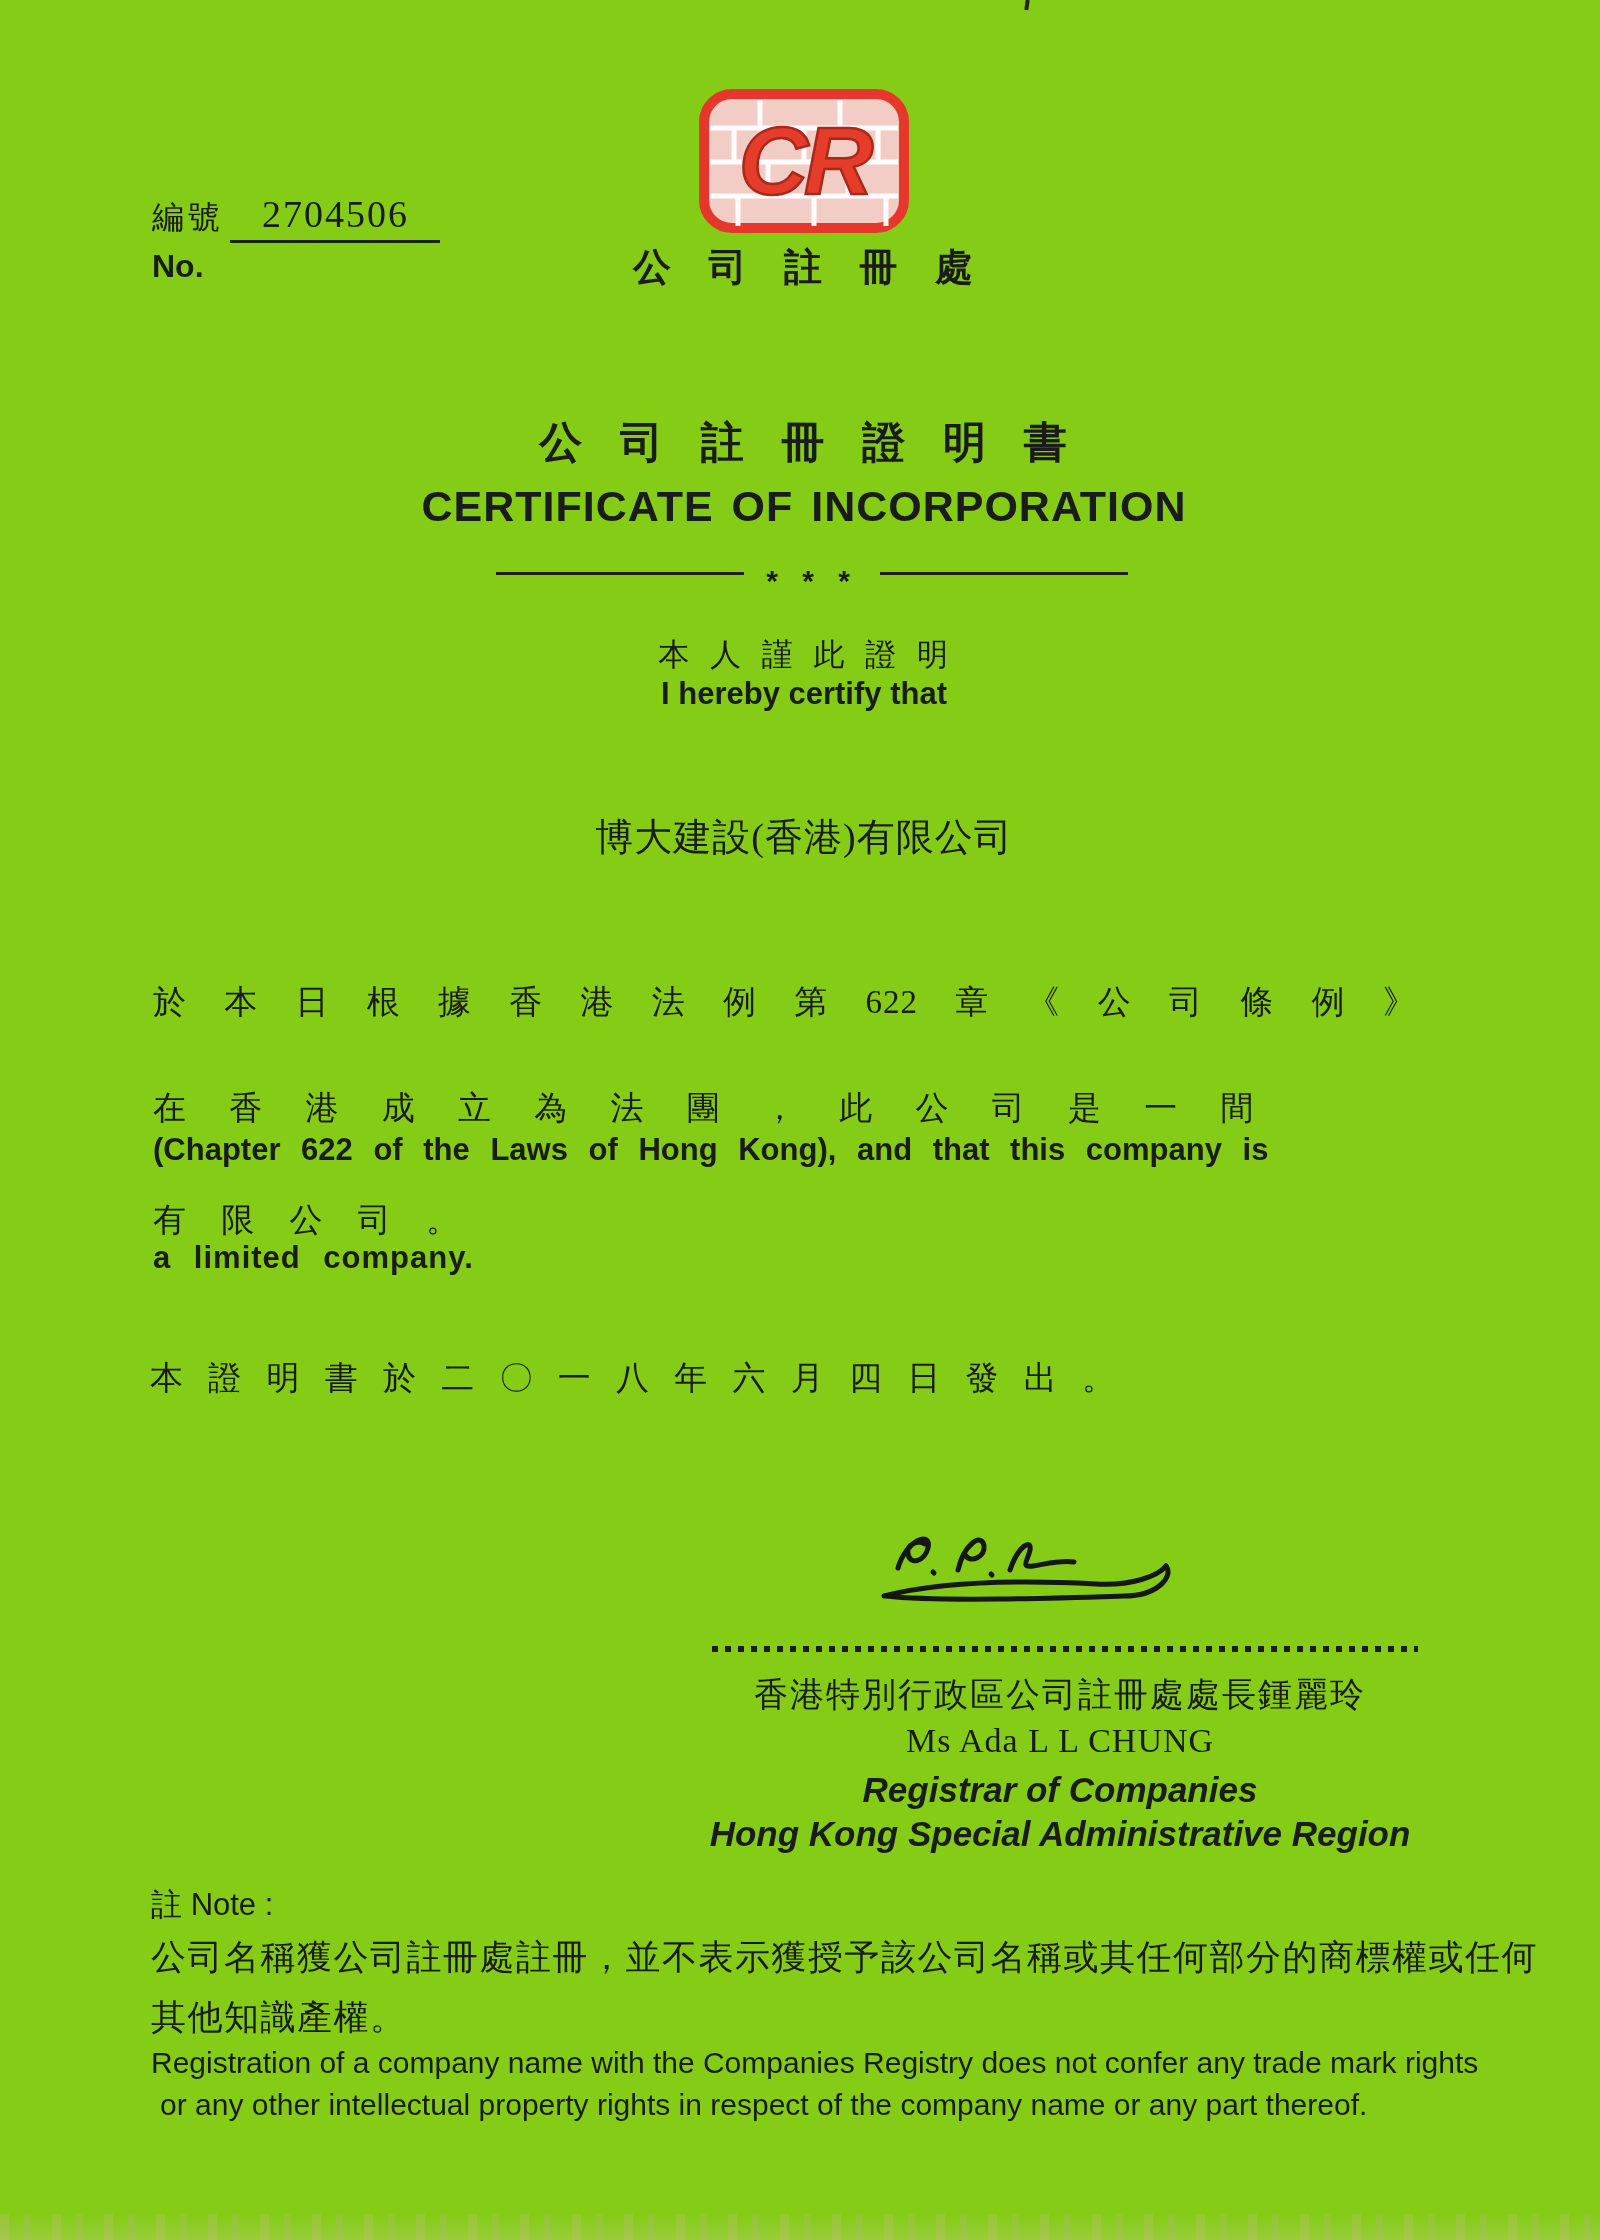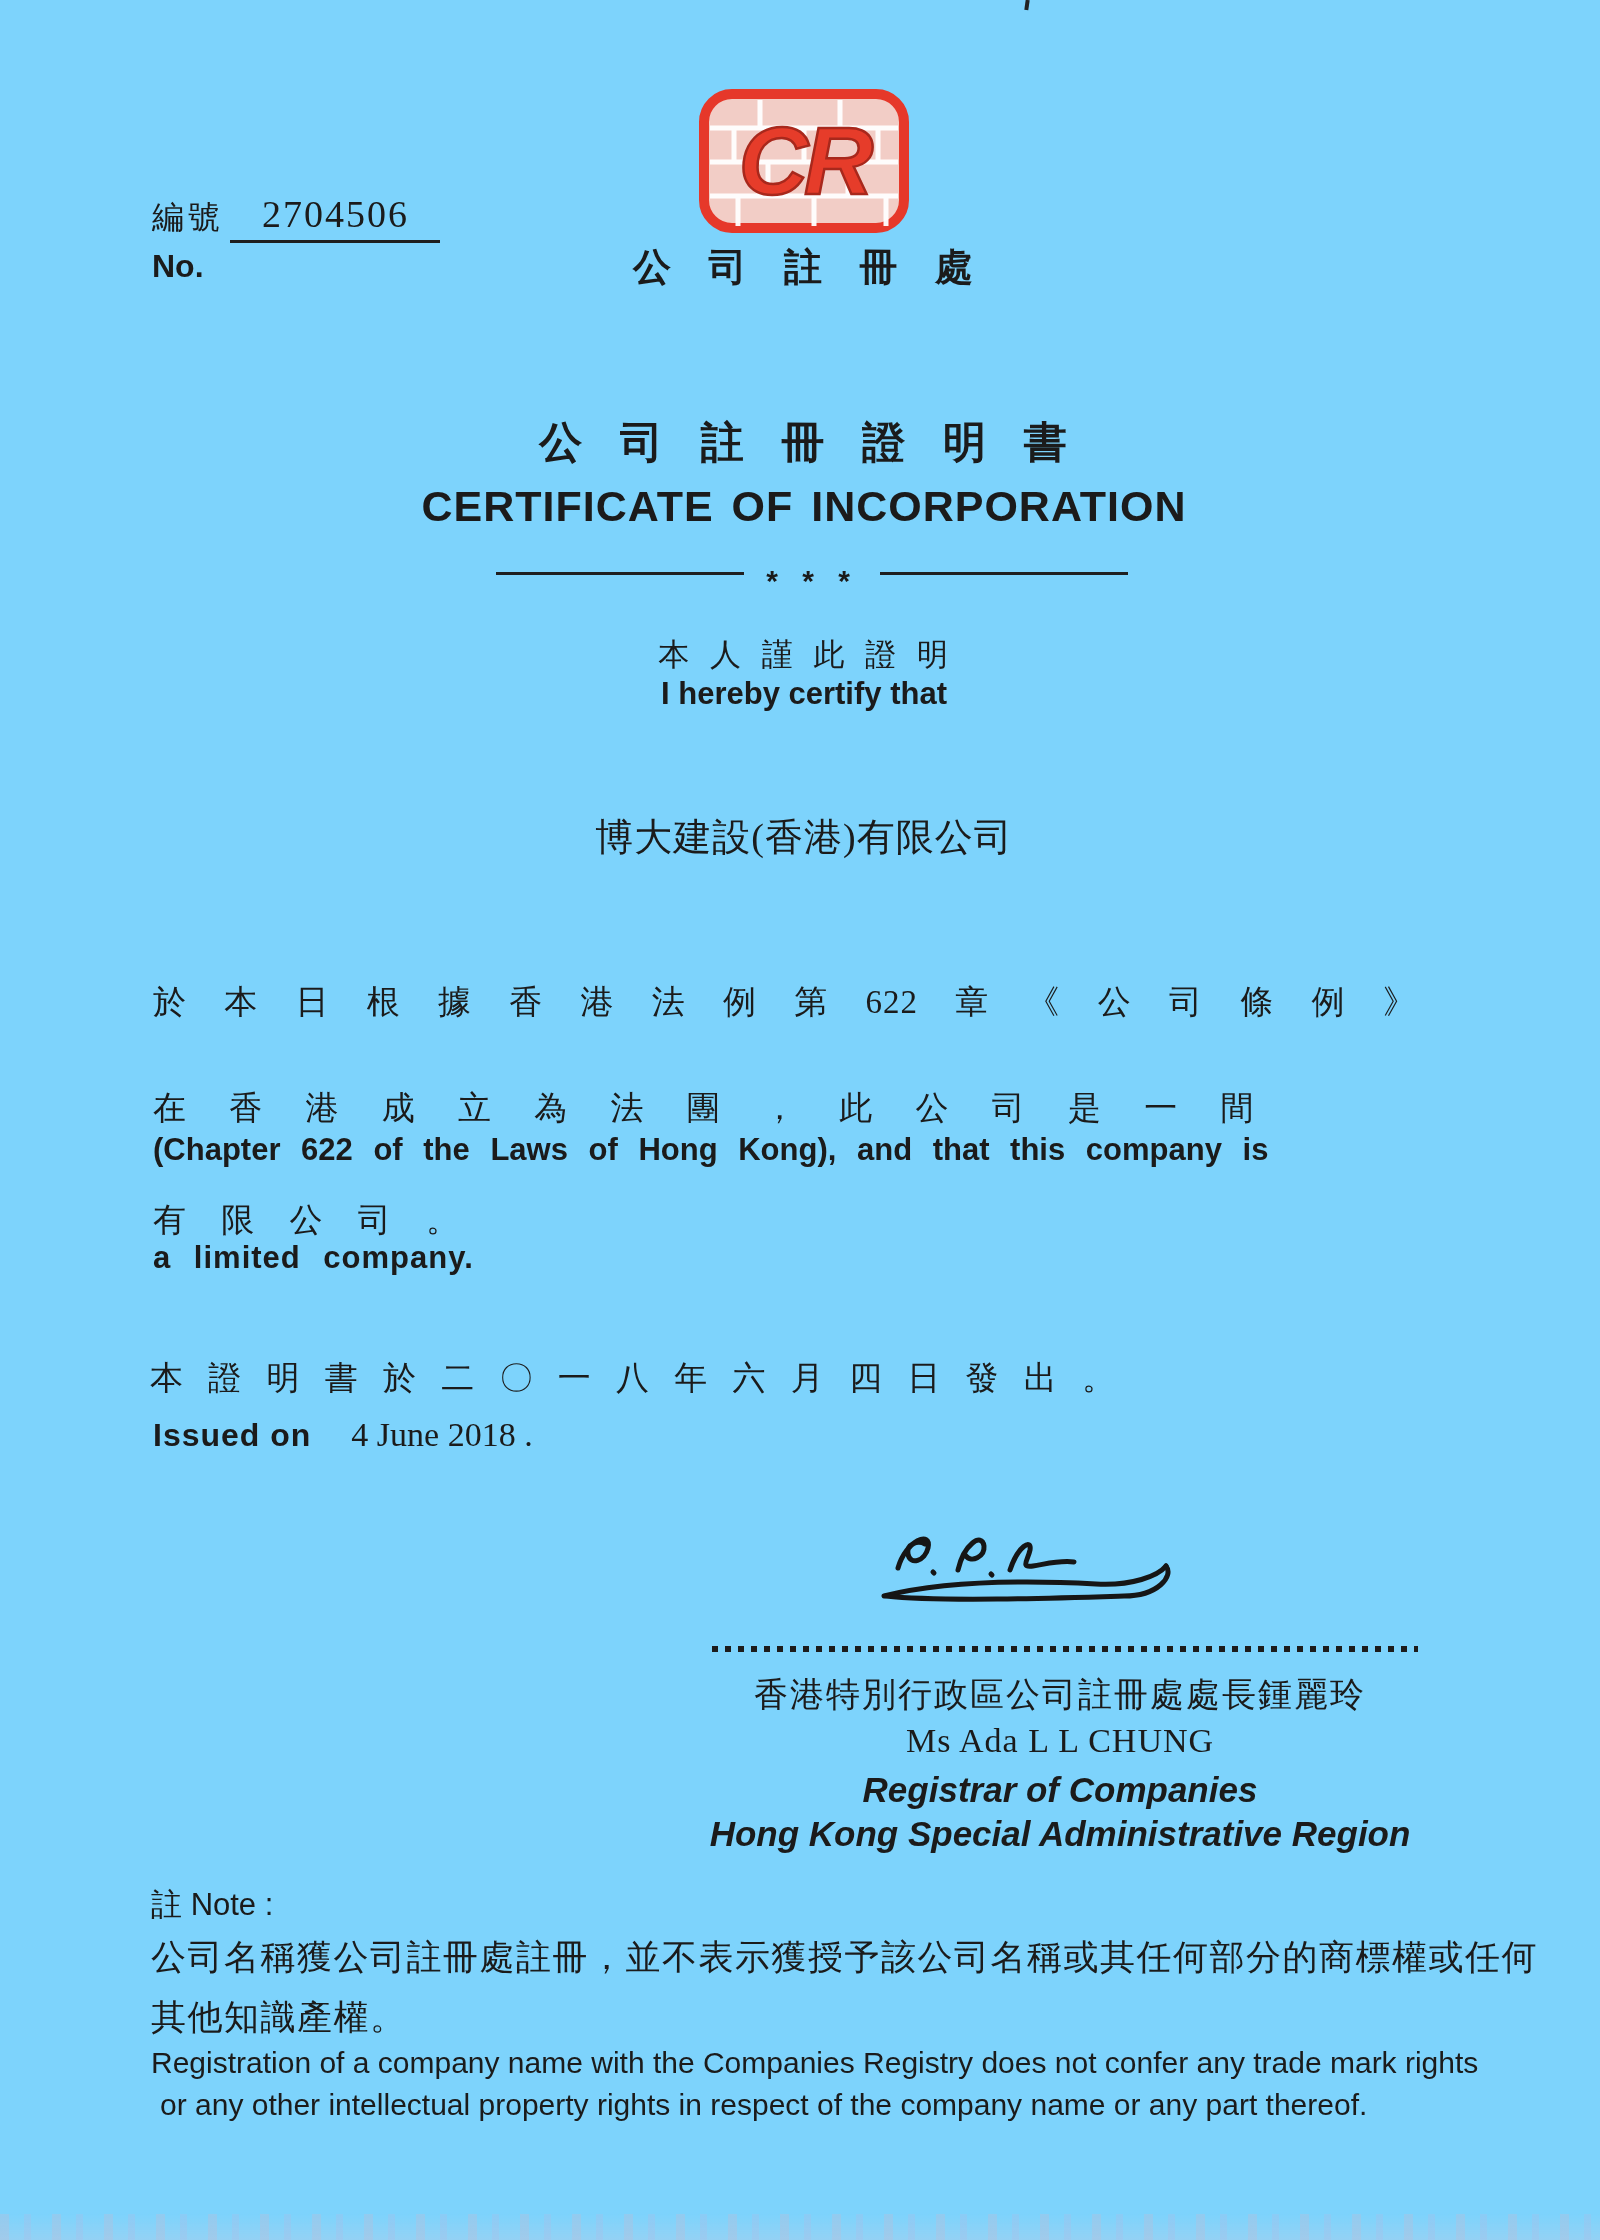--- a/index.html
+++ b/index.html
@@ -1,19 +1,19 @@
 <!DOCTYPE html>
 <html><head>
 <meta charset="utf-8">
 <style>
   html,body{margin:0;padding:0;background:#ffffff;}
   #page{
     position:relative;
     width:1600px;height:2240px;
-    background:#7dd3fc;
+    background:#84cc16;
     font-family:"Liberation Sans",sans-serif;
     color:#1b1b1b;
     overflow:hidden;
   }
   .abs{position:absolute;}
   .centered{position:absolute;left:24px;right:16px;text-align:center;}
 
   
   .logo-wrap{top:88px;}
   .logo-zh{top:242px;font-family:"Liberation Serif",serif;font-size:38px;font-weight:bold;word-spacing:24px;letter-spacing:2px;}
@@ -115,23 +115,20 @@
 
   <div class="centered company-zh">博大建設(香港)有限公司</div>
 
   <div class="abs p-zh p1-zh">於 本 日 根 據 香 港 法 例 第 622 章 《 公 司 條 例 》</div>
   <div class="abs p-zh p2-zh">在 香 港 成 立 為 法 團 ， 此 公 司 是 一 間</div>
   <div class="abs p-en p2-en">(Chapter 622 of the Laws of Hong Kong), and that this company is</div>
   <div class="abs p-zh p3-zh">有 限 公 司 。</div>
   <div class="abs p-en p3-en">a limited company.</div>
 
   <div class="abs issued-zh">本 證 明 書 於 二 〇 一 八 年 六 月 四 日 發 出 。</div>
-  <div class="abs issued-row">
-    <span class="issued-label">Issued on</span><span class="issued-date">4 June 2018 .</span>
-  </div>
 
   <svg class="abs sig-svg" width="320" height="104" viewBox="0 0 320 104">
     <g fill="none" stroke="#161616" stroke-width="5" stroke-linecap="round">
       <path d="M28,52 C36,24 62,14 58,32 C55,45 40,50 38,38 C36,28 48,24 55,28"></path>
       <path d="M63,56 l1,1"></path>
       <path d="M88,54 C94,28 112,16 114,30 C115,41 101,47 96,40"></path>
       <path d="M121,58 l1,1"></path>
       <path d="M140,54 C148,30 162,22 160,34 C158,44 150,52 163,50 C176,48 190,44 204,46"></path>
       <path d="M14,80 C70,66 150,64 226,68 C262,70 288,60 296,50"></path>
       <path d="M296,50 C304,60 288,80 254,80 C190,82 70,86 16,80"></path>

